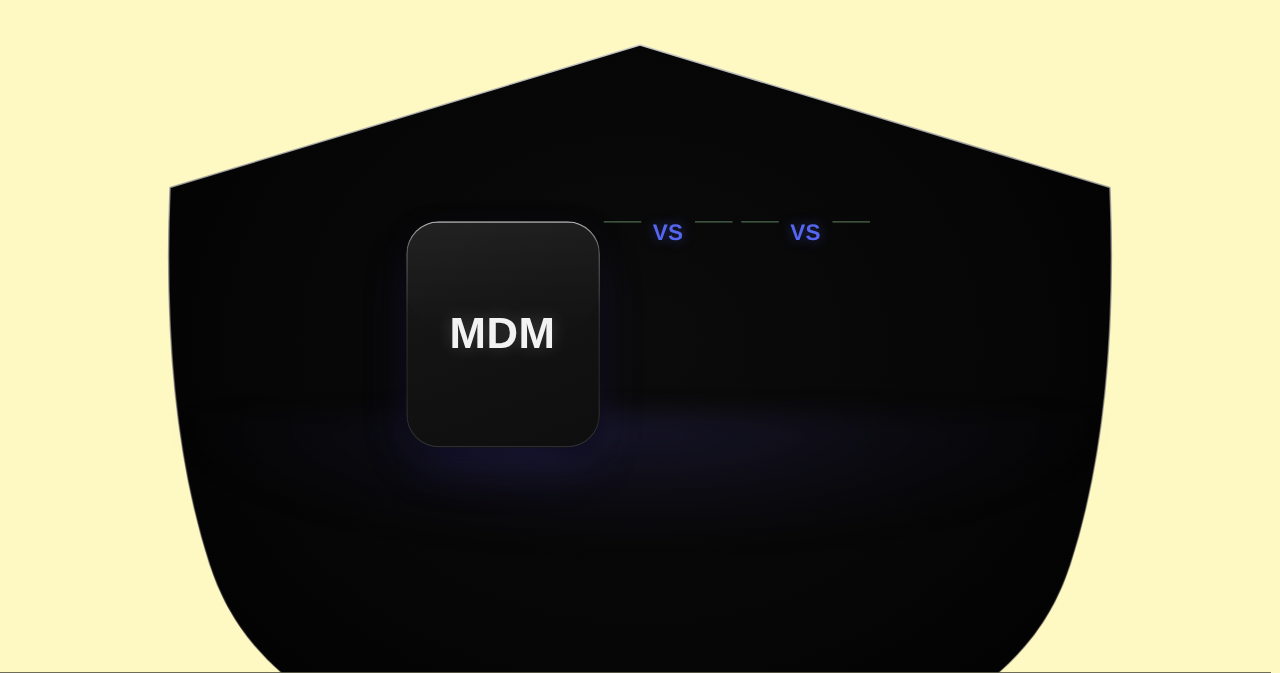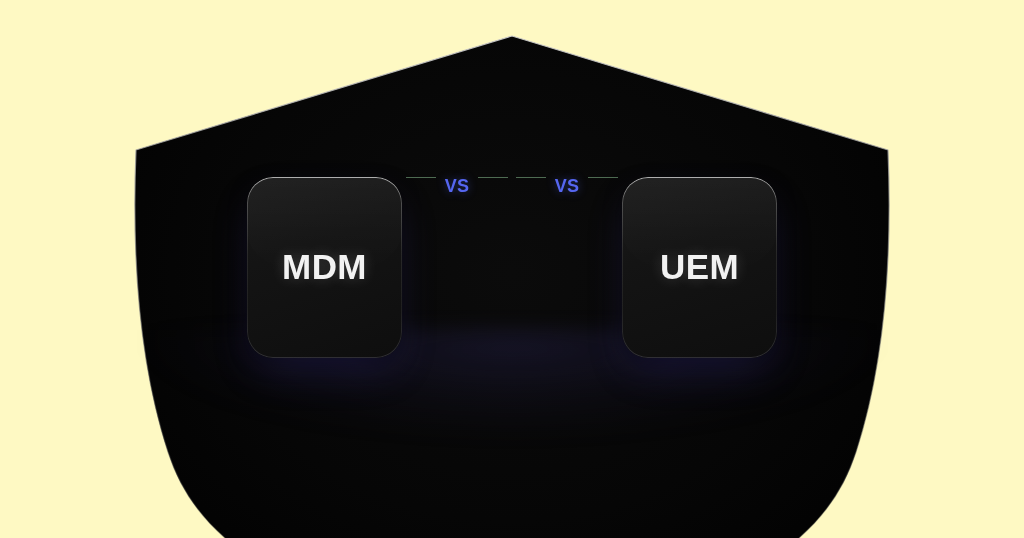--- a/index.html
+++ b/index.html
@@ -193,18 +193,15 @@
       <span class="conn-line"></span>
     </div>
 
 
     <div class="connector">
       <span class="conn-line"></span>
       <span class="vs-text">VS</span>
       <span class="conn-line"></span>
     </div>
 
-    <div class="node-card">
-      <span class="node-label">UEM</span>
-    </div>
 
   </div>
 </div>
 
 </body></html>

